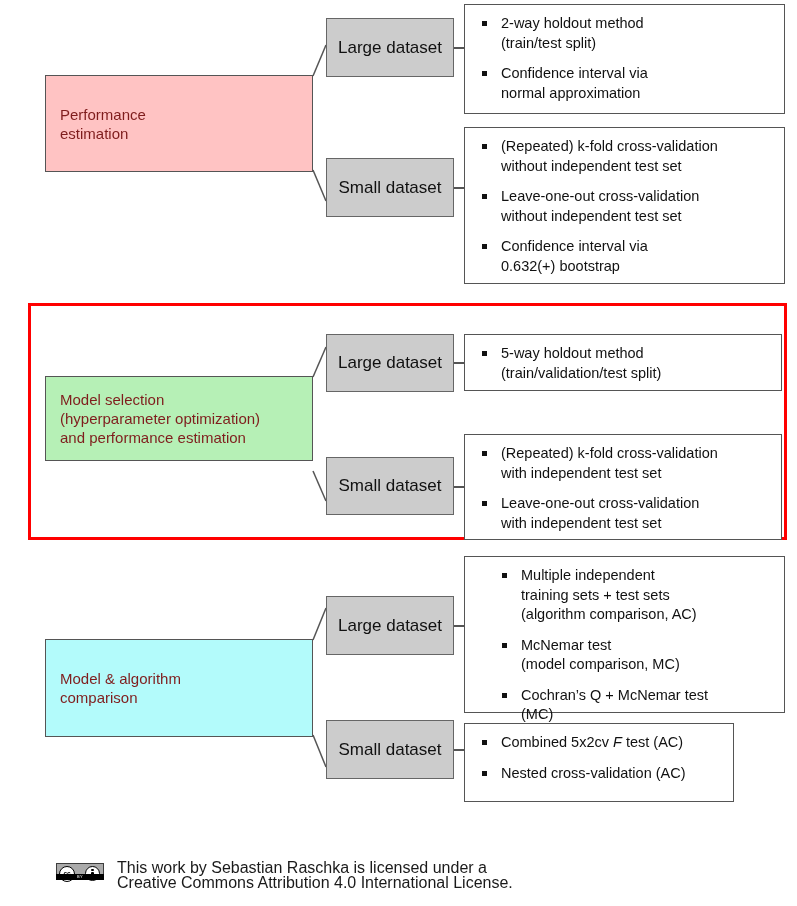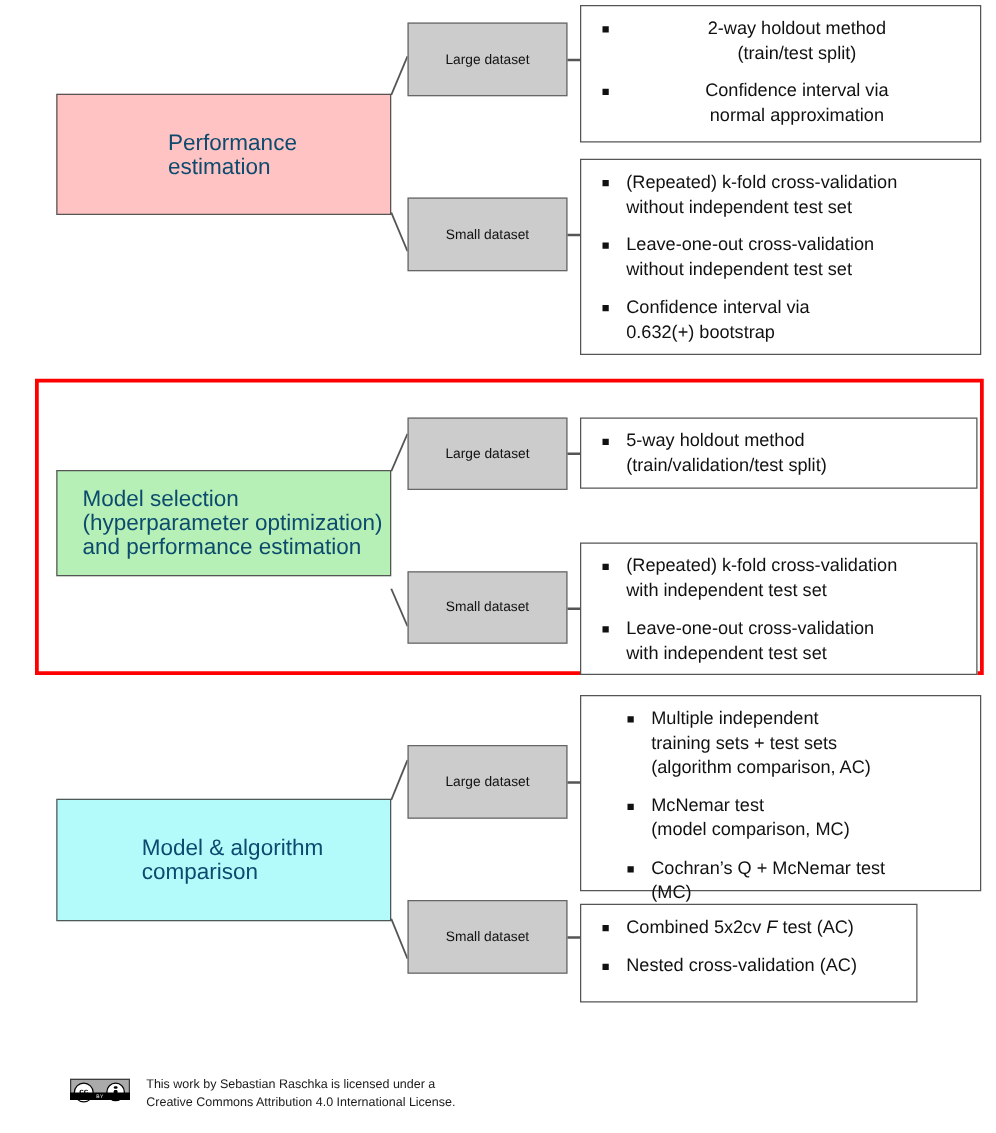--- a/index.html
+++ b/index.html
@@ -11,31 +11,30 @@
   #root{position:absolute;left:0;top:0;width:797px;height:906px;}
 
   
   .node{position:absolute;box-sizing:border-box;}
 
   
   .cat{
     border:1.5px solid #555555;
     display:flex;align-items:center;
     padding:0 0 0 14px;
-    font-size:18px;line-height:19px;
-    color:#0c4a6e;
-    justify-content:center;
+    font-size:15px;line-height:19px;
+    color:#7f1d1d;
   }
   .cat .txt{white-space:pre-line;}
 
   
   .ds{
     background:#cccccc;border:1.5px solid #666666;
     display:flex;align-items:center;justify-content:center;
-    font-size:11px;color:#111;
+    font-size:17px;color:#111;
   }
 
   
   .mbox{
     background:#ffffff;border:1.5px solid #555555;
     padding:9px 10px 9px 12px;
     box-sizing:border-box;
   }
   .mlist{list-style:none;margin:0;padding:0;}
   .mlist li{
@@ -88,21 +87,21 @@
   .cc-badge .person{position:relative;width:5px;height:8px;}
   .cc-badge .person .head{
     position:absolute;left:1.4px;top:0;width:2.2px;height:2.2px;
     border-radius:50%;background:#000;
   }
   .cc-badge .person .body{
     position:absolute;left:0.6px;top:3px;width:3.8px;height:5px;background:#000;
     border-radius:1px;
   }
   .footer-text{
-    margin-left:13px;font-size:10px;line-height:15px;color:#1a1a1a;
+    margin-left:13px;font-size:16px;line-height:15px;color:#1a1a1a;
     white-space:pre-line;
   }
 </style>
 </head>
 <body>
 
 <div id="root">
 
   <div class="node cat" style="left:45px;top:75px;width:268px;height:97px;background:#ffc3c3;">
     <span class="txt">Performance
@@ -119,21 +118,21 @@
   <div class="node ds" style="left:326px;top:18px;width:128px;height:59px;">
     <span>Large dataset</span>
   </div>
   <div class="node ds" style="left:326px;top:158px;width:128px;height:59px;">
     <span>Small dataset</span>
   </div>
 
   <div class="hline" style="left:454px;top:47px;width:11px;"></div>
   <div class="hline" style="left:454px;top:187px;width:11px;"></div>
 
-  <div class="node mbox" style="left:464px;top:4px;width:321px;height:110px;text-align:center;">
+  <div class="node mbox" style="left:464px;top:4px;width:321px;height:110px;">
     <ul class="mlist">
       <li><span class="bullet"></span><span>2-way holdout method
 (train/test split)</span></li>
       <li><span class="bullet"></span><span>Confidence interval via
 normal approximation</span></li>
     </ul>
   </div>
 
   <div class="node mbox" style="left:464px;top:127px;width:321px;height:157px;">
     <ul class="mlist">

